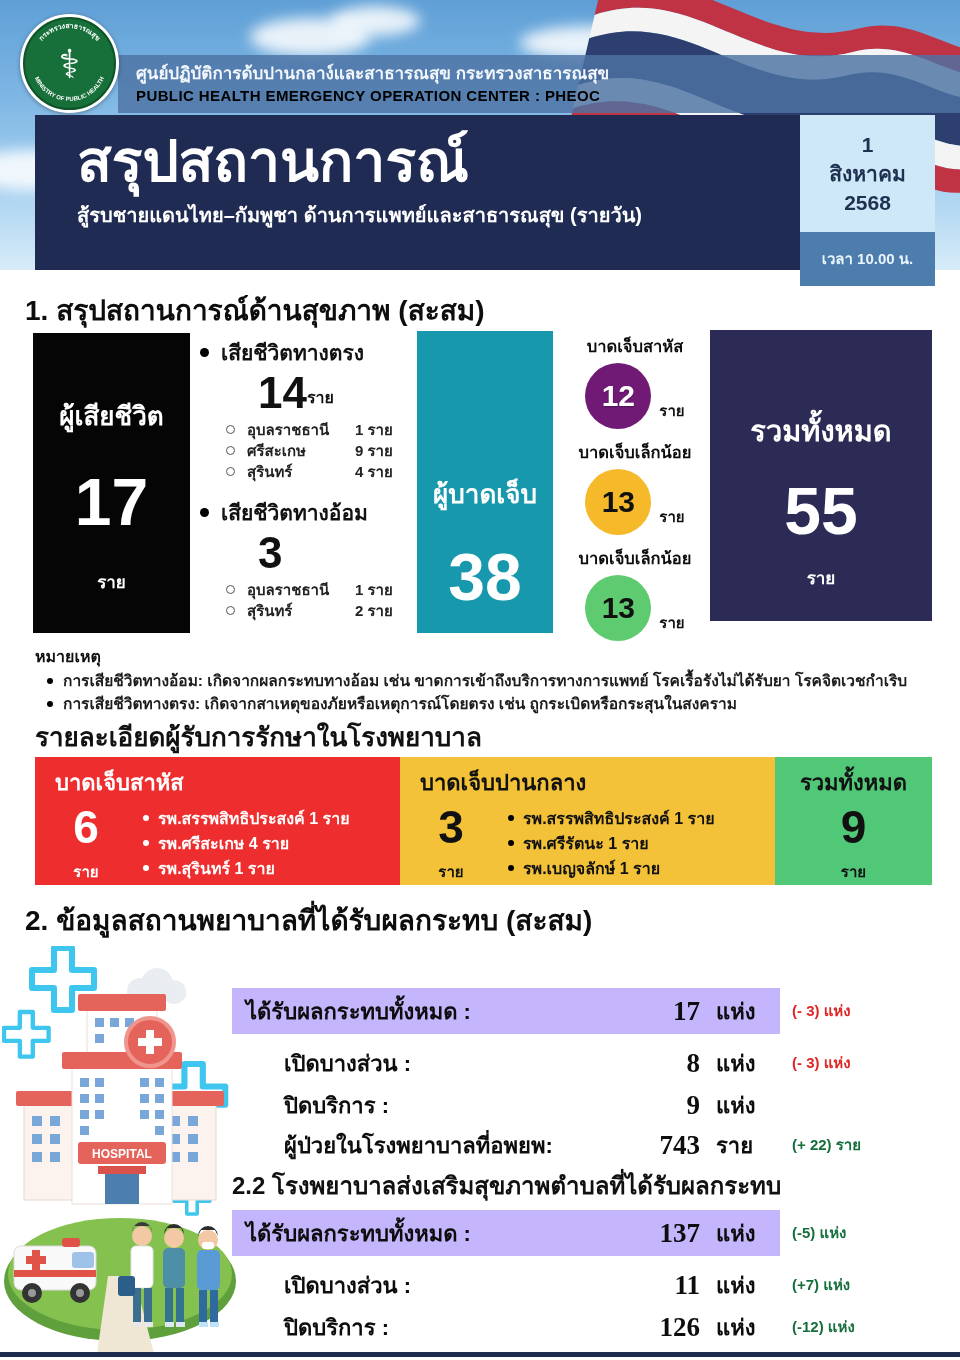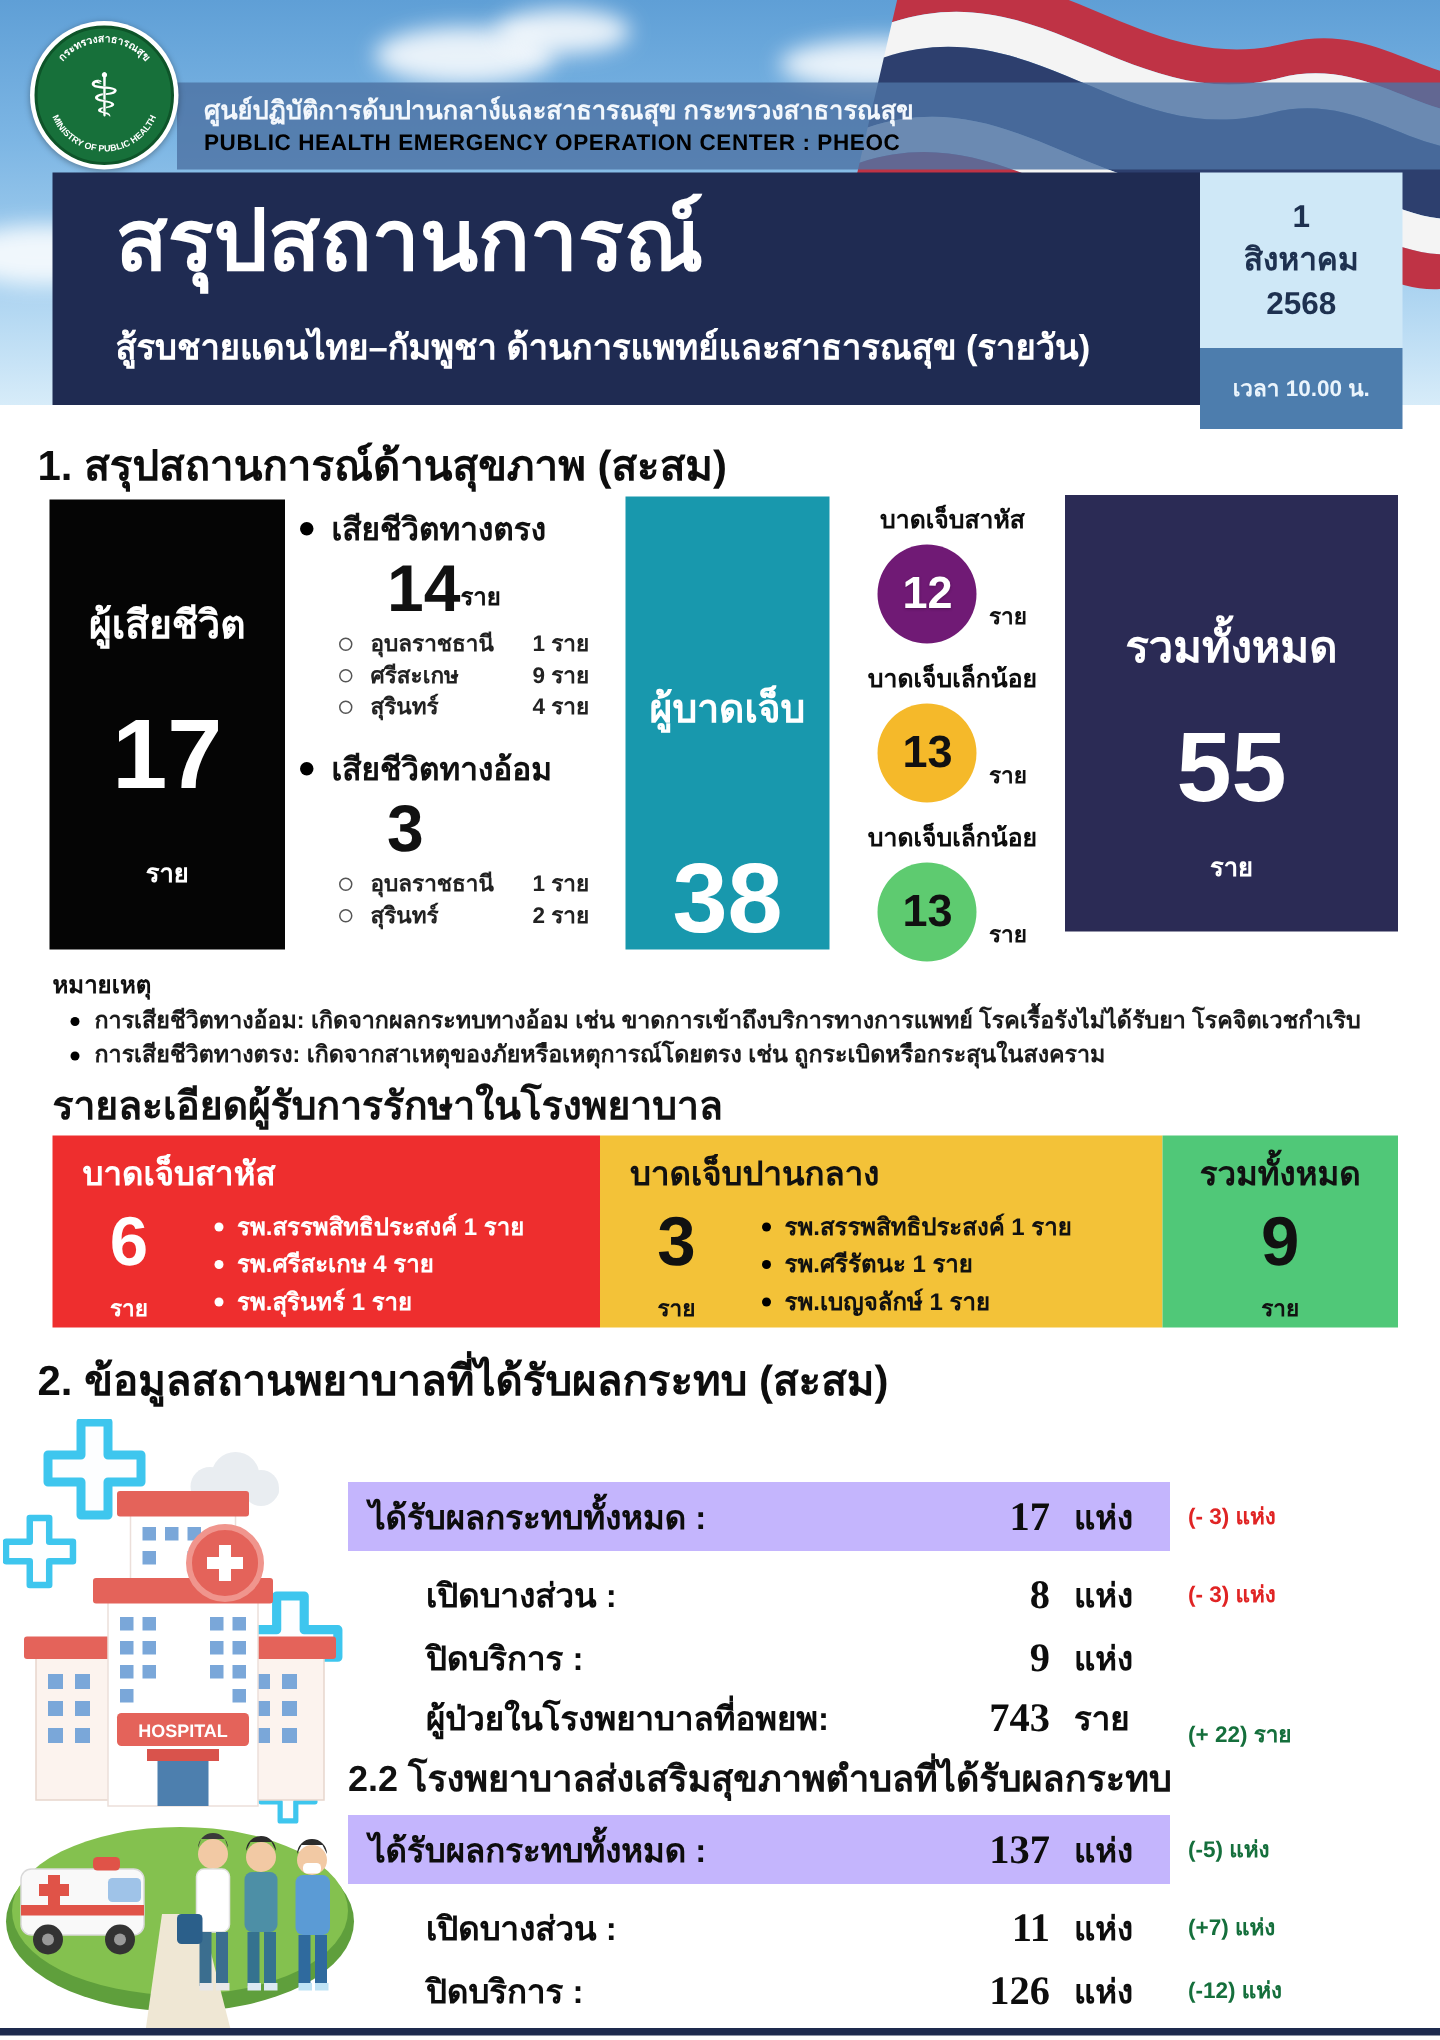--- a/index.html
+++ b/index.html
@@ -13,21 +13,21 @@
   .sky{left:0;top:0;width:960px;height:270px;
     background:linear-gradient(180deg,#5f9fd6 0%,#7db6e4 35%,#a9d2f0 70%,#d7ecf9 100%);}
   .cloud{position:absolute;background:#fff;border-radius:50%;filter:blur(7px);opacity:.85;}
   .pheoc-band{left:118px;top:55px;width:842px;height:58px;background:rgba(77,115,163,.82);
     display:flex;flex-direction:column;justify-content:center;padding-left:18px;box-sizing:border-box;}
   .pheoc-th{color:#f2f7fc;font-size:17px;font-weight:700;line-height:24px;}
   .pheoc-en{color:#000000;font-size:15px;font-weight:700;letter-spacing:.4px;line-height:20px;}
   .title-panel{left:35px;top:115px;width:765px;height:155px;background:#1f2b52;
     padding:10px 0 0 42px;box-sizing:border-box;}
   .main-title{color:#fff;font-size:57px;font-weight:800;line-height:72px;}
-  .main-sub{color:#fff;font-size:23px;font-weight:600;margin-top:16px;}
+  .main-sub{color:#fff;font-size:20px;font-weight:600;margin-top:2px;}
   .date-panel{left:800px;top:115px;width:135px;height:155px;background:#cfe8f7;}
   .date-top{height:117px;display:flex;flex-direction:column;align-items:center;justify-content:center;
     color:#1e3150;font-weight:800;font-size:21px;line-height:29px;}
   .date-strip{height:54px;background:#4d7dad;display:flex;align-items:center;justify-content:center;
     color:#eaf4fc;font-size:15px;font-weight:700;}
 
   
   .logo{left:20px;top:14px;width:99px;height:99px;border-radius:50%;background:#fff;
     display:flex;align-items:center;justify-content:center;box-shadow:0 1px 4px rgba(0,0,0,.35);}
   .logo-inner{width:89px;height:89px;border-radius:50%;background:#17703a;border:2px solid #0e5429;
@@ -35,21 +35,21 @@
   .logo-glyph{color:#fff;font-size:40px;line-height:1;}
   .logo svg{position:absolute;left:0;top:0;}
 
   
   .flag{left:630px;top:-18px;width:340px;height:190px;overflow:visible;pointer-events:none;}
 
   
   .h-sec{font-size:28px;font-weight:800;color:#0d0d0d;}
   .panel{display:flex;flex-direction:column;align-items:center;box-sizing:border-box;}
   .p-black{left:33px;top:333px;width:157px;height:300px;background:#050505;justify-content:space-between;padding:62px 0 38px;}
-  .p-teal{left:417px;top:331px;width:136px;height:302px;background:#1898ad;justify-content:space-between;padding-top:120px;}
+  .p-teal{left:417px;top:331px;width:136px;height:302px;background:#1898ad;justify-content:center;padding-top:120px;}
   .p-navy{left:710px;top:330px;width:222px;height:291px;background:#2b2b55;justify-content:flex-start;padding-top:78px;}
   .p-label{color:#fff;font-size:26px;font-weight:800;}
   .p-num{color:#fff;font-size:66px;font-weight:800;line-height:70px;}
   .p-unit{color:#fff;font-size:17px;font-weight:700;}
   .p-teal .p-num{margin-top:28px;}
   .p-navy .p-label{font-size:29px;}
   .p-navy .p-num{margin-top:22px;}
   .p-navy .p-unit{margin-top:18px;}
 
   .bd-col{left:200px;top:336px;width:212px;}
@@ -461,21 +461,21 @@
   <span class="r-chg chg-red">(- 3) แห่ง</span>
 </div>
 <div class="abs s2-row row-ind" style="top:1082px;">
   <div class="row-main">
     <span class="r-label">ปิดบริการ :</span>
     <span class="r-val">9</span>
     <span class="r-unit">แห่ง</span>
   </div>
   <span class="r-chg"></span>
 </div>
-<div class="abs s2-row row-ind" style="top:1122px;align-items:flex-end;">
+<div class="abs s2-row row-ind" style="top:1122px;">
   <div class="row-main">
     <span class="r-label">ผู้ป่วยในโรงพยาบาลที่อพยพ:</span>
     <span class="r-val">743</span>
     <span class="r-unit">ราย</span>
   </div>
   <span class="r-chg chg-green">(+ 22) ราย</span>
 </div>
 
 <div class="abs h-sub" style="left:232px;top:1166px;">2.2 โรงพยาบาลส่งเสริมสุขภาพตำบลที่ได้รับผลกระทบ</div>
 

